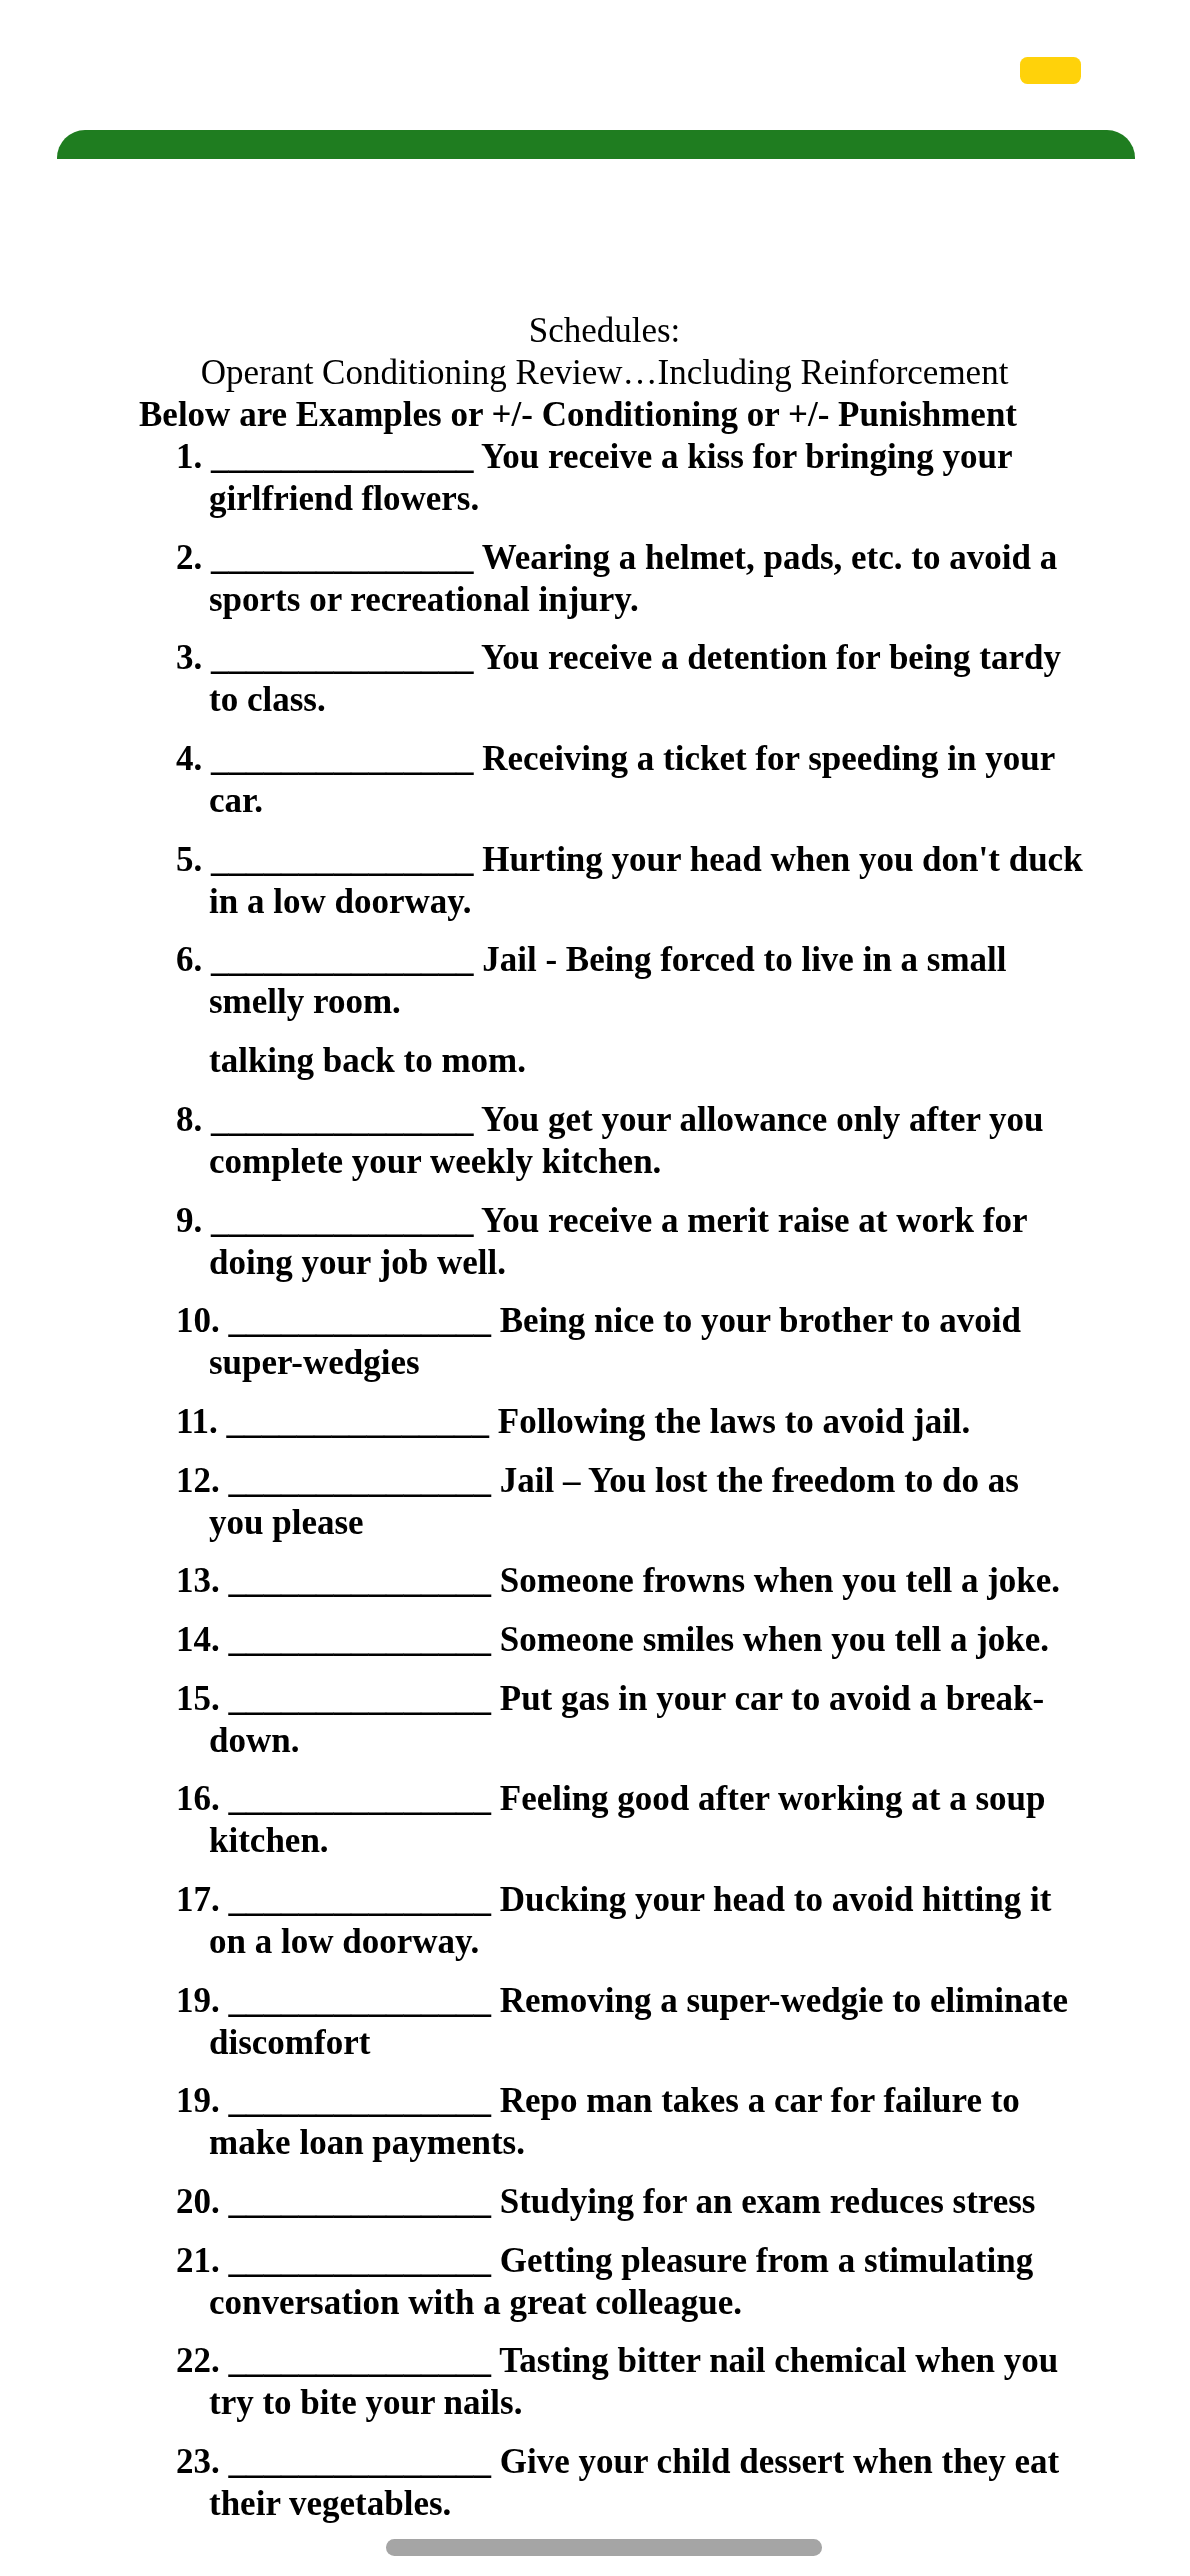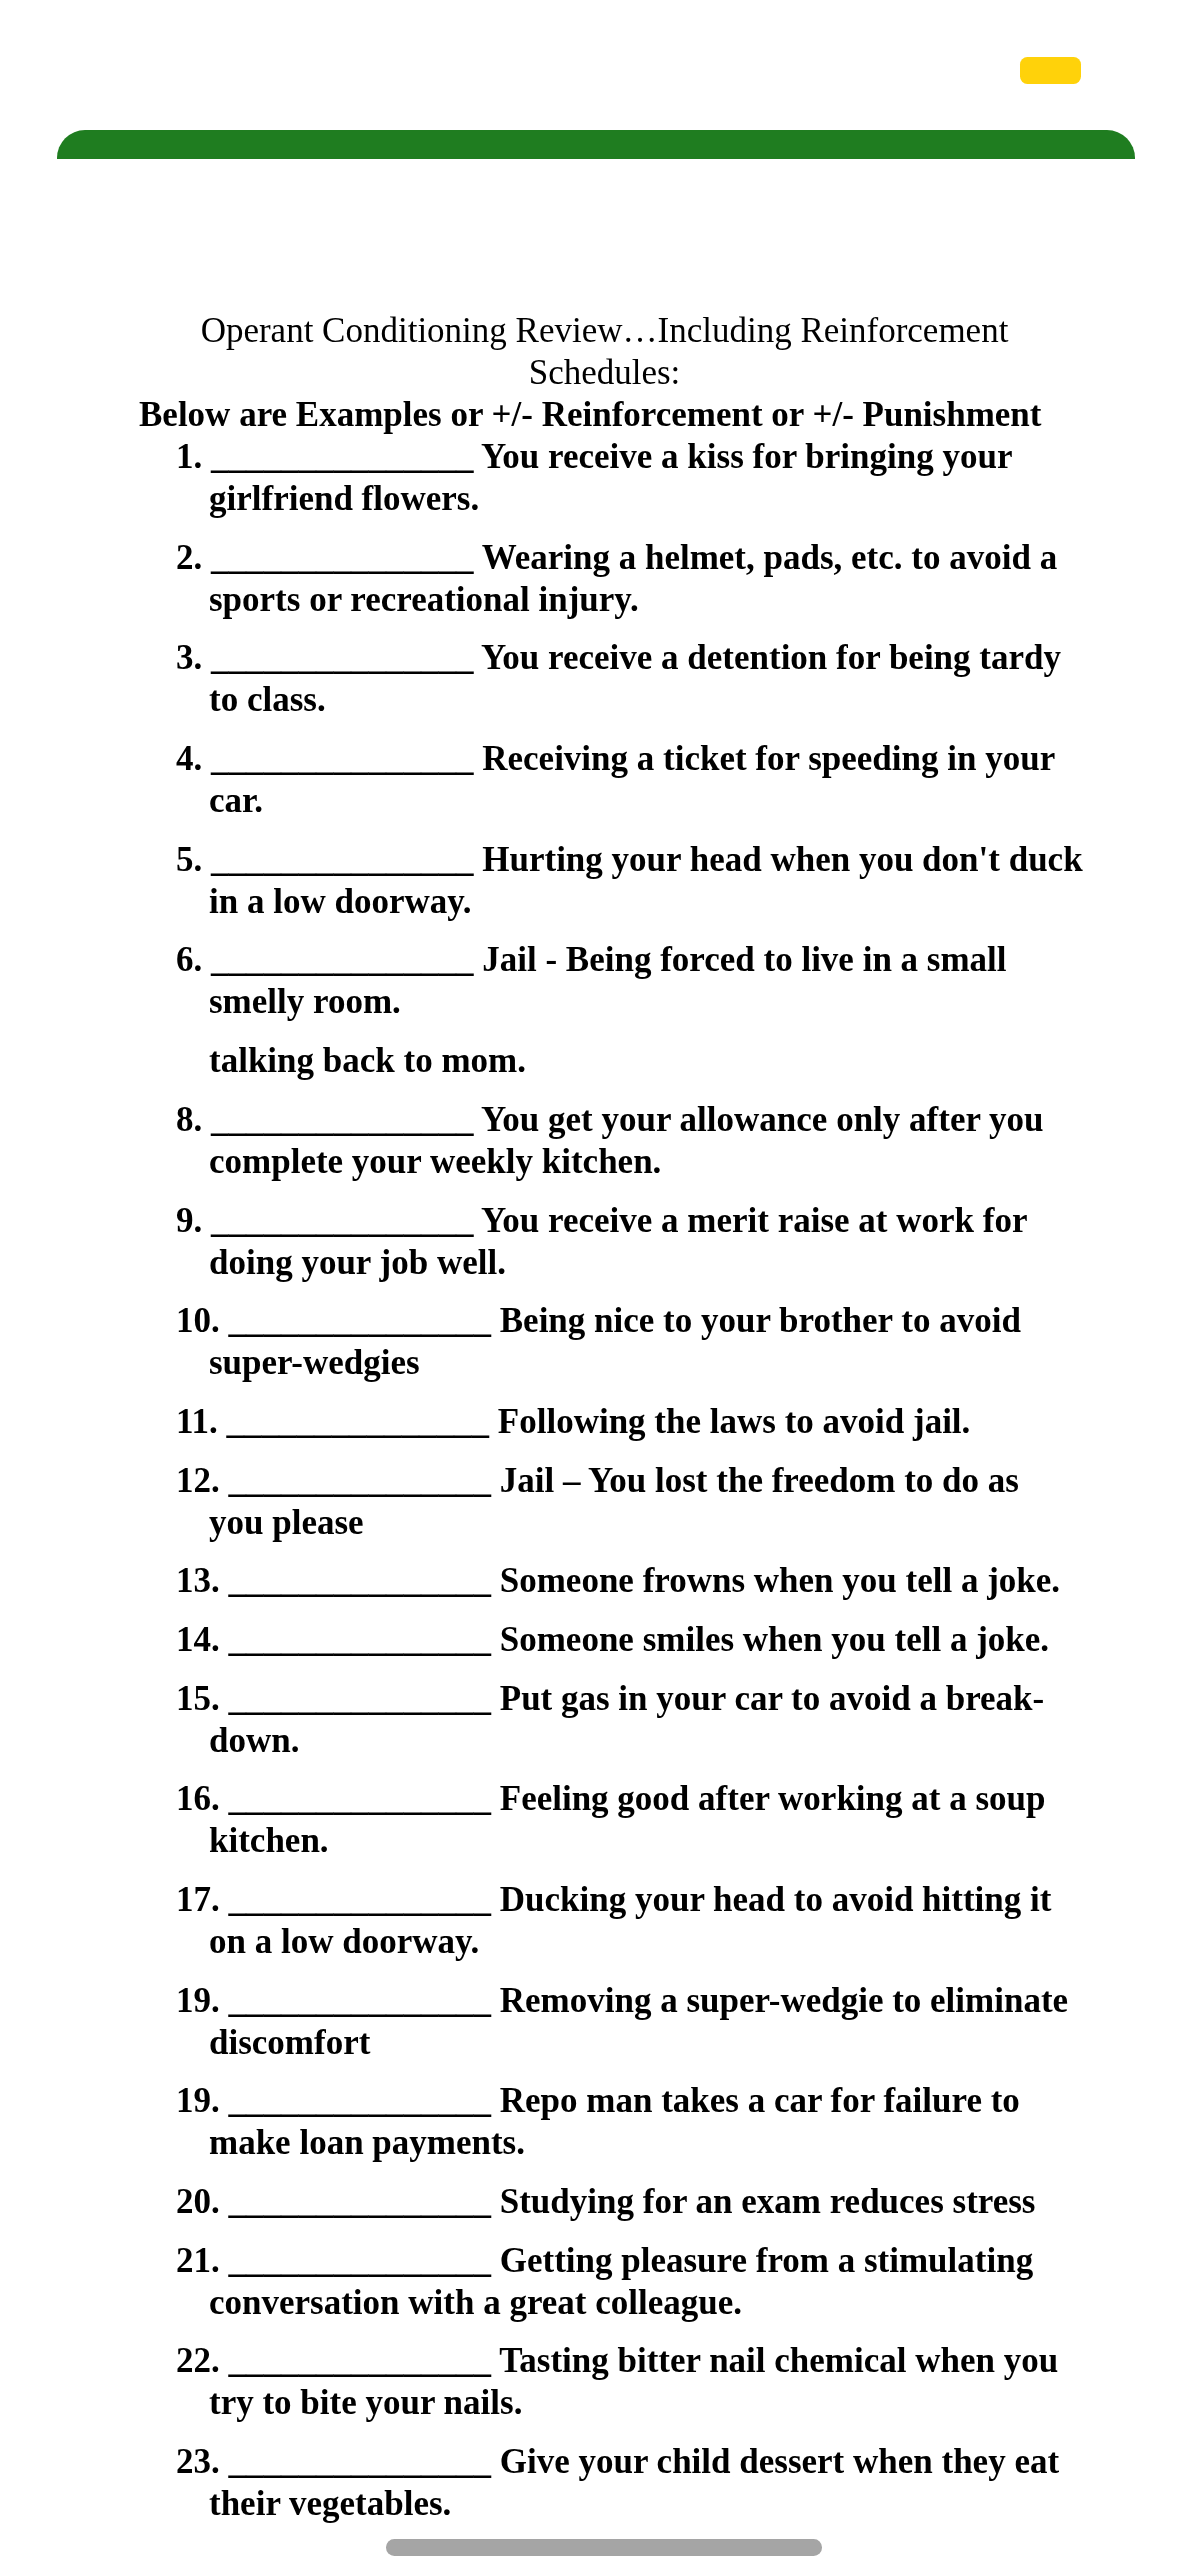--- a/index.html
+++ b/index.html
@@ -51,24 +51,24 @@
 </style>
 </head>
 <body>
 
 <div class="battery-pill"></div>
 
 <div class="header-bar"></div>
 
 <div class="content">
   <div class="title">
+    <div class="t-line">Schedules:</div>
     <div class="t-line">Operant Conditioning Review…Including Reinforcement</div>
-    <div class="t-line">Schedules:</div>
   </div>
-  <div class="subtitle">Below are Examples or +/- Reinforcement or +/- Punishment</div>
+  <div class="subtitle">Below are Examples or +/- Conditioning or +/- Punishment</div>
   <div class="items">
       <div class="item">
         <div class="line first"><span>1.</span> <span>_______________</span> <span>You receive a kiss for bringing your</span></div>
         <div class="line cont">girlfriend flowers.</div>
       </div>
       <div class="item">
         <div class="line first"><span>2.</span> <span>_______________</span> <span>Wearing a helmet, pads, etc. to avoid a</span></div>
         <div class="line cont">sports or recreational injury.</div>
       </div>
       <div class="item">

